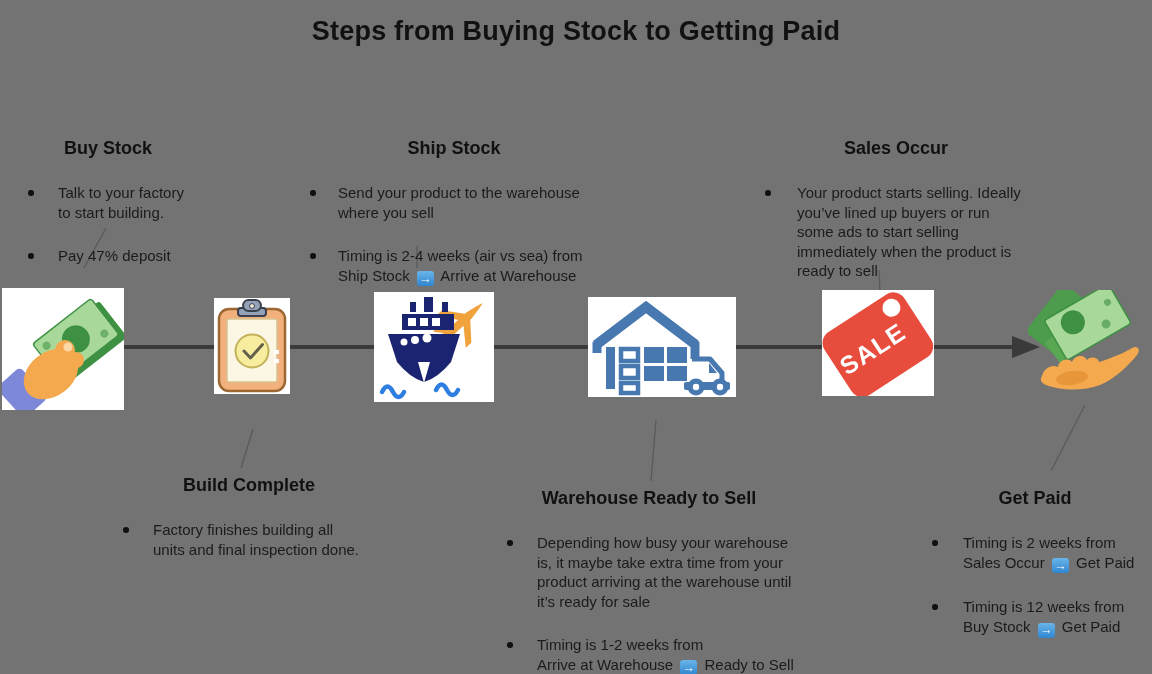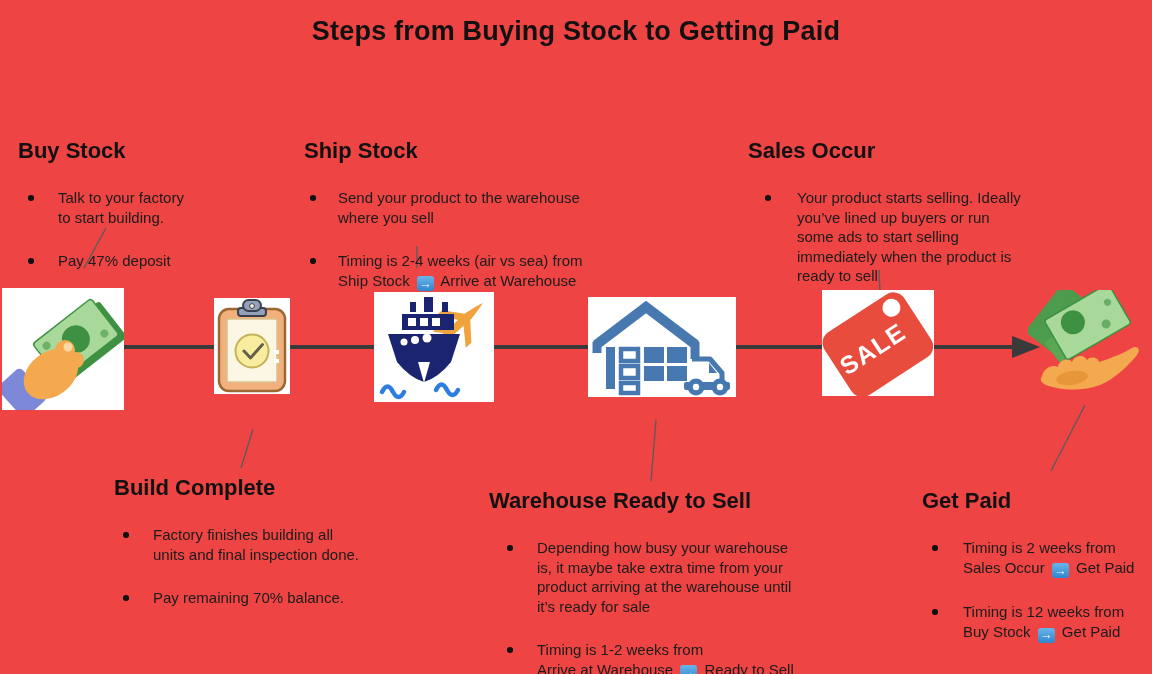--- a/index.html
+++ b/index.html
@@ -1,23 +1,23 @@
 <!DOCTYPE html>
 <html><head>
 <meta charset="utf-8">
 <style>
   html,body{margin:0;padding:0;}
   body{background:#ffffff;font-family:"Liberation Sans","DejaVu Sans",sans-serif;color:#1b1b1b;}
-  .canvas{position:relative;width:1152px;height:674px;background:#ef4444;overflow:hidden;}
+  .canvas{position:relative;width:1152px;height:674px;background:#737373;overflow:hidden;}
   .title{position:absolute;top:16px;left:0;width:1152px;text-align:center;
          font-size:27px;font-weight:bold;color:#111;margin:0;letter-spacing:.2px;}
   .lines-layer{position:absolute;left:0;top:0;width:1152px;height:674px;pointer-events:none;}
   .icon{position:absolute;}
   .step-block{position:absolute;}
-  .step-block h2{font-size:22px;font-weight:bold;margin:0 0 4px 0;color:#111;}
+  .step-block h2{font-size:18px;font-weight:bold;margin:0 0 4px 0;text-align:center;color:#111;}
   .step-block ul{list-style:none;margin:0;padding:0;}
   .step-block li{position:relative;padding-left:var(--pad,38px);font-size:15px;line-height:19.5px;
                  white-space:pre-line;color:#1b1b1b;margin-top:24px;}
   .step-block li::before{content:"";position:absolute;left:var(--dot,8px);top:7px;width:5.5px;height:5.5px;
                  border-radius:50%;background:#111;}
   .emoji-arrow{display:inline-flex;align-items:center;justify-content:center;
                width:17px;height:15px;border-radius:3px;
                background:linear-gradient(#6ab5ea,#2f86cf);
                color:#fff;font-size:12.5px;font-weight:bold;line-height:1;
                vertical-align:-2px;margin:0 3px;}
@@ -182,21 +182,20 @@
 immediately when the product is
 ready to sell</li>
     </ul>
   </div>
 
   <div class="step-block" style="left:114px;top:475px;width:270px;--pad:39px;--dot:9px">
     <h2>Build Complete</h2>
     <ul>
       <li>Factory finishes building all
 units and final inspection done.</li>
-      <li>Pay remaining 70% balance.</li>
     </ul>
   </div>
 
   <div class="step-block" style="left:489px;top:488px;width:320px;--pad:48px;--dot:18px">
     <h2>Warehouse Ready to Sell</h2>
     <ul>
       <li>Depending how busy your warehouse
 is, it maybe take extra time from your
 product arriving at the warehouse until
 it’s ready for sale</li>

